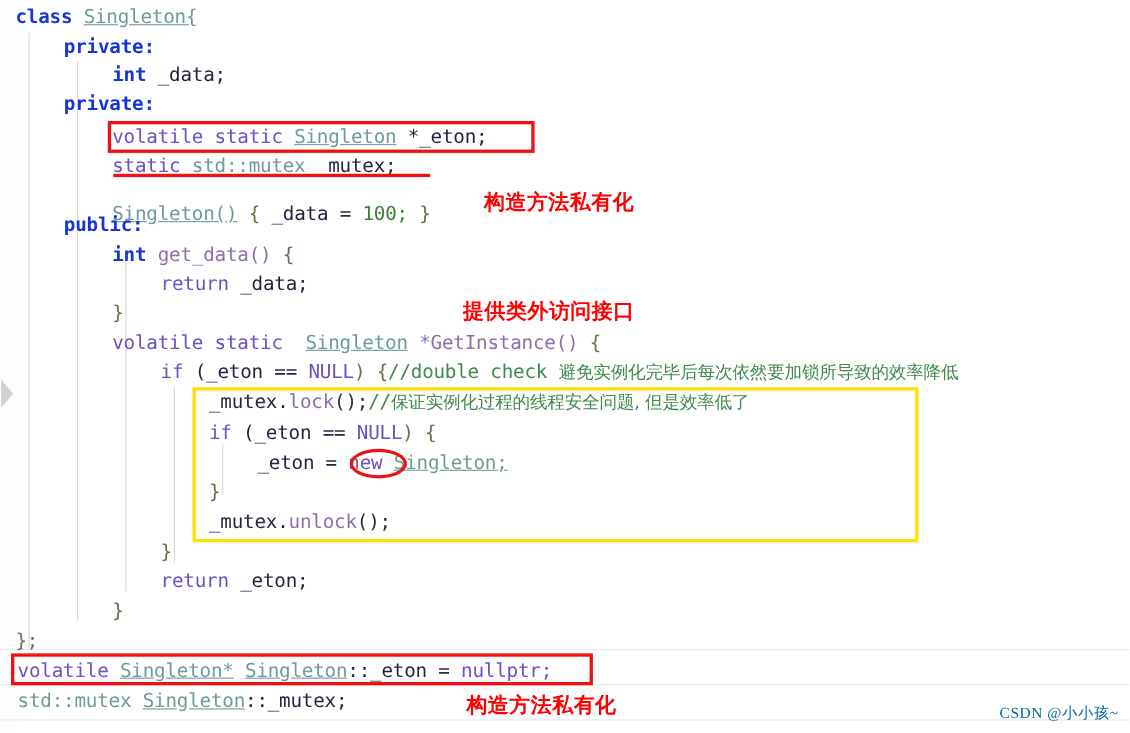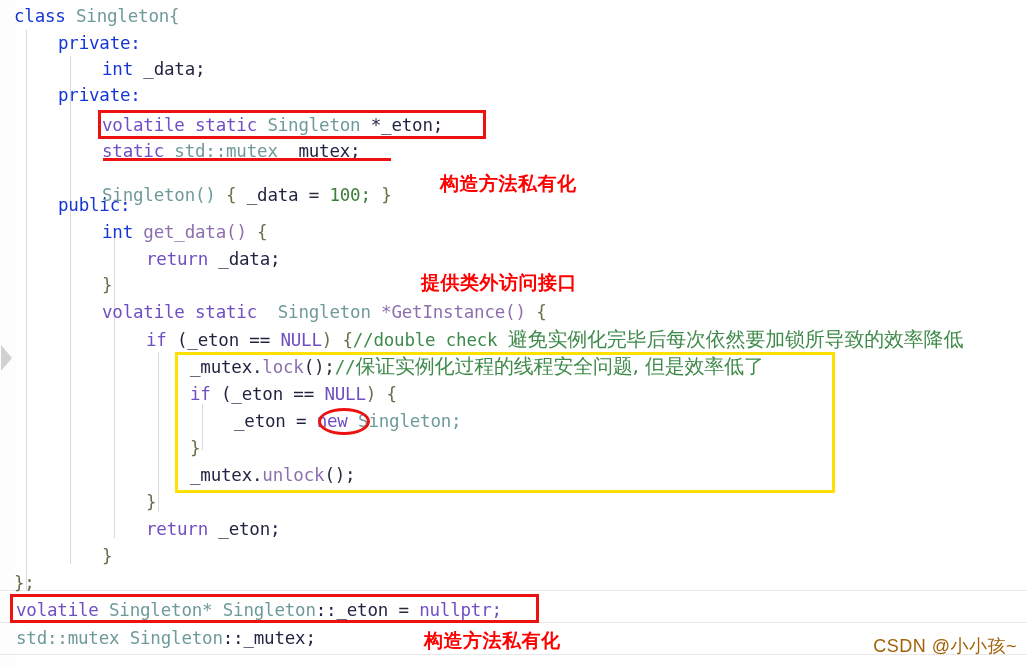--- a/index.html
+++ b/index.html
@@ -60,32 +60,32 @@
     white-space: pre;
     font-family: "DejaVu Sans Mono", "Liberation Mono", monospace;
     font-size: 17.5px;
     line-height: 26px;
     letter-spacing: -0.2px;
     color: #1f1f2e;
   }
 
   
   .kw   { color: #6f4fc4; }   
-  .kwb  { color: #1536d6; }   
-  .typ  { color: #6f9a9a; }   
+  .kwb  { color: #1536d6; font-weight: bold; }   
+  .typ  { color: #6f9a9a; text-decoration: underline; }   
   .var  { color: #1f2340; text-align: center; }   
   .fn   { color: #8d6fae; }   
   .num  { color: #3a7f3a; }   
   .cmt  { color: #3f8a4a; }   
   .pun  { color: #2b2b38; }   
   .brc  { color: #6d6d4a; }   
   .ns   { color: #6f9a9a; }   
 
   
-  .cjk { font-family: "DejaVu Sans", "Liberation Sans", sans-serif; font-size: 20px; }
+  .cjk { font-family: "DejaVu Sans", "Liberation Sans", sans-serif; font-size: 16px; }
 
   
   .annot {
     position: absolute;
     color: #ff0000;
     font-family: "DejaVu Sans", "Liberation Sans", sans-serif;
     font-size: 19px;
     font-weight: 600;
     white-space: nowrap;
     letter-spacing: 0.5px;
@@ -114,23 +114,23 @@
     border: 3px solid #ee1111;
     border-radius: 50%;
     background: transparent;
     pointer-events: none;
   }
 
   
   .watermark {
     position: absolute;
     right: 10px; bottom: 8px;
-    color: #a16207;
-    font-family: Liberation Sans, sans-serif;
-    font-size: 18px;
+    color: #0369a1;
+    font-family: Liberation Serif, serif;
+    font-size: 14px;
     white-space: nowrap;
     letter-spacing: .5px;
   }
 </style>
 </head>
 <body>
 
 <div id="editor">
 
   <div class="gutter-strip"></div>

